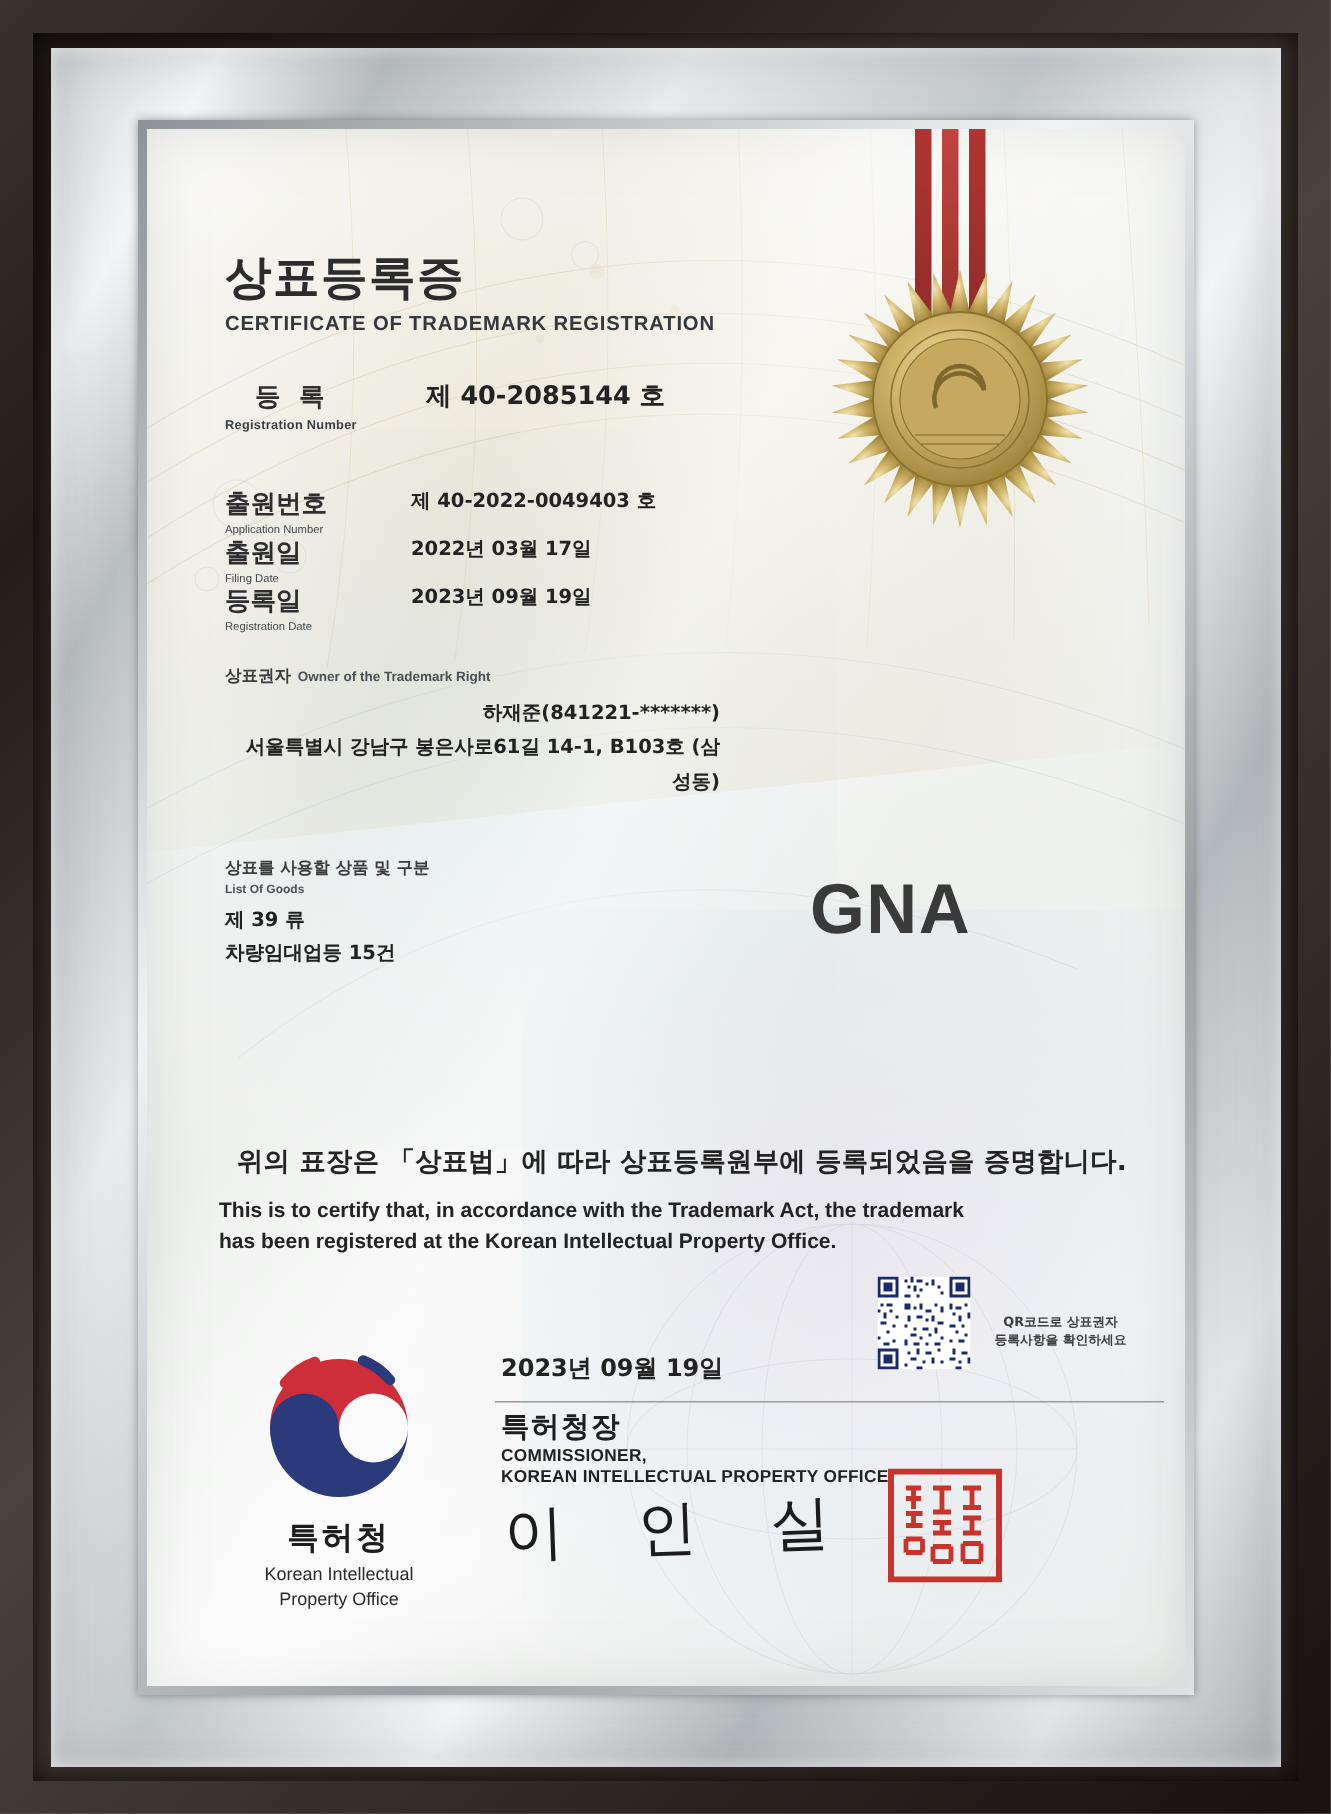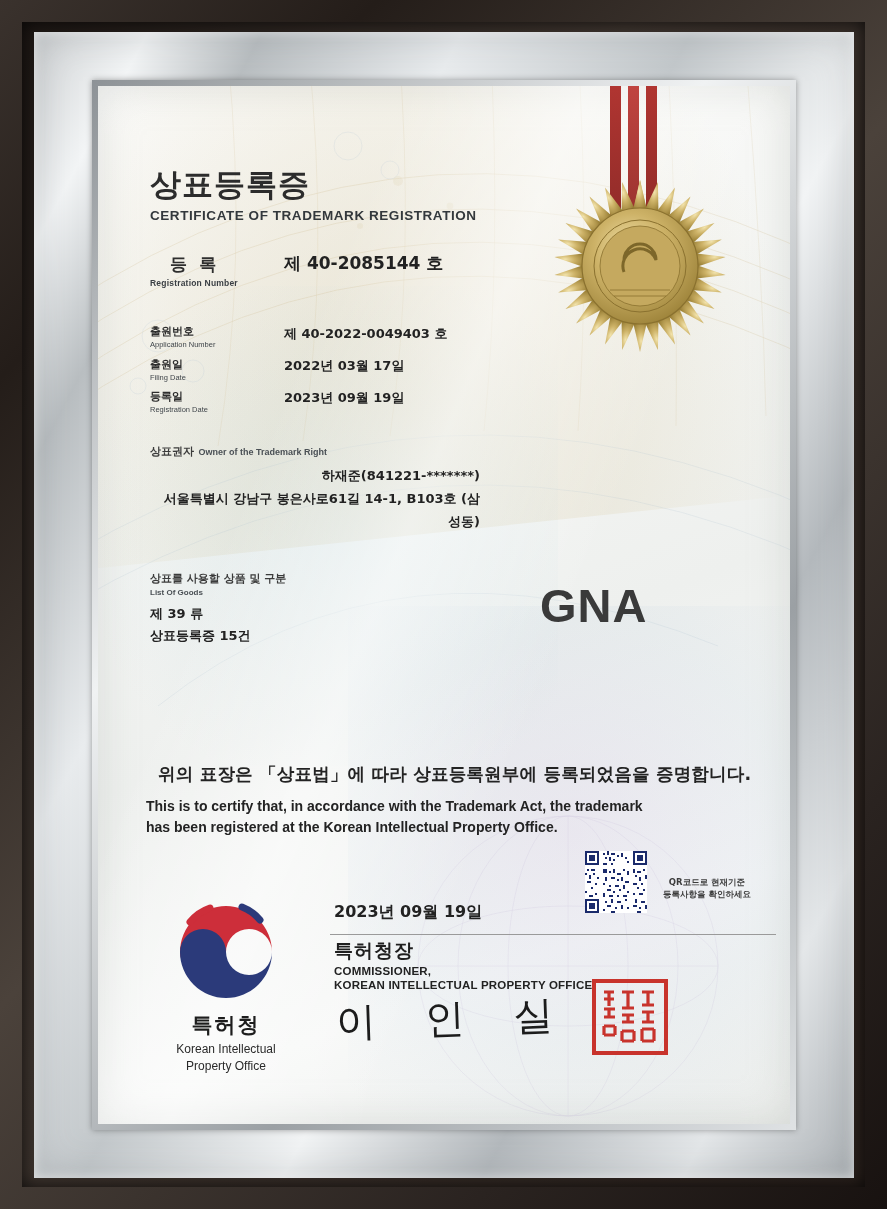--- a/index.html
+++ b/index.html
@@ -123,23 +123,23 @@
     position: absolute; left: 52px; top: 192px;
     font-size: 8.5px; font-weight: bold; color: #3a3f44; letter-spacing: .2px;
   }
   .reg-value {
     position: absolute; left: 186px; top: 166px;
     font-family: "DejaVu Sans", sans-serif;
     font-size: 17px; font-weight: bold; color: #222;
   }
 
   .row { position: absolute; left: 52px; }
-  .row .l-ko { font-family: "DejaVu Sans", sans-serif; font-size: 11px; font-weight: bold; color: #2e2e2e; display:block; }
+  .row .l-ko { font-family: "DejaVu Sans", sans-serif; font-size: 17px; font-weight: bold; color: #2e2e2e; display:block; }
   .row .l-en { font-size: 7.5px; font-weight: normal; color: #40464b; display:block; margin-top: 1px; }
-  .val { position: absolute; left: 186px; font-family: "DejaVu Sans", sans-serif; font-size: 13px; font-weight: bold; color: #222; }
+  .val { position: absolute; left: 176px; font-family: "DejaVu Sans", sans-serif; font-size: 13px; font-weight: bold; color: #222; }
 
   .owner-head { position: absolute; left: 52px; top: 355px; }
   .owner-head .k { font-family:"DejaVu Sans",sans-serif; font-size: 11px; font-weight: bold; color: #3b3b3b; }
   .owner-head .e { font-size: 9px; font-weight: bold; color: #4a5055; }
   .owner-lines {
     position: absolute; left: 52px; top: 378px; width: 330px;
     font-family: "DejaVu Sans", sans-serif; font-size: 13px; font-weight: bold;
     color: #222; line-height: 23px; text-align: right;
   }
 
@@ -377,21 +377,21 @@
         <div>서울특별시 강남구 봉은사로61길 14-1, B103호 (삼</div>
         <div>성동)</div>
       </div>
 
       <div class="goods-head">
         <span class="k">상표를 사용할 상품 및 구분</span>
         <span class="e">List Of Goods</span>
       </div>
       <div class="goods-lines">
         <div>제 39 류</div>
-        <div>상표등록증 15건</div>
+        <div>차량임대업등 15건</div>
       </div>
 
       <div class="mark-text">GNA</div>
 
       <div class="cert-ko">위의 표장은 「상표법」에 따라 상표등록원부에 등록되었음을 증명합니다.</div>
       <div class="cert-en">
         <div>This is to certify that, in accordance with the Trademark Act, the trademark</div>
         <div>has been registered at the Korean Intellectual Property Office.</div>
       </div>
 
@@ -480,21 +480,21 @@
             <rect x="25" y="24" width="1" height="2"></rect>
               <rect x="28" y="25" width="2" height="1"></rect>
               <rect x="24" y="27" width="2" height="1"></rect>
             <rect x="27" y="28" width="1" height="1"></rect>
               <rect x="30" y="27" width="1" height="2"></rect>
               <rect x="26" y="30" width="2" height="1"></rect>
           </g>
         </svg>
       </div>
       <div class="qr-note">
-        <div>QR코드로 현재기준</div>
+        <div>QR코드로 상표권자</div>
         <div>등록사항을 확인하세요</div>
       </div>
 
       <div class="sign-date">2023년 09월 19일</div>
       <div class="hr-line"></div>
       <div class="commissioner-ko">특허청장</div>
       <div class="commissioner-en1">COMMISSIONER,</div>
       <div class="commissioner-en2">KOREAN INTELLECTUAL PROPERTY OFFICE</div>
       <div class="signature ko">이 인 실</div>
 

